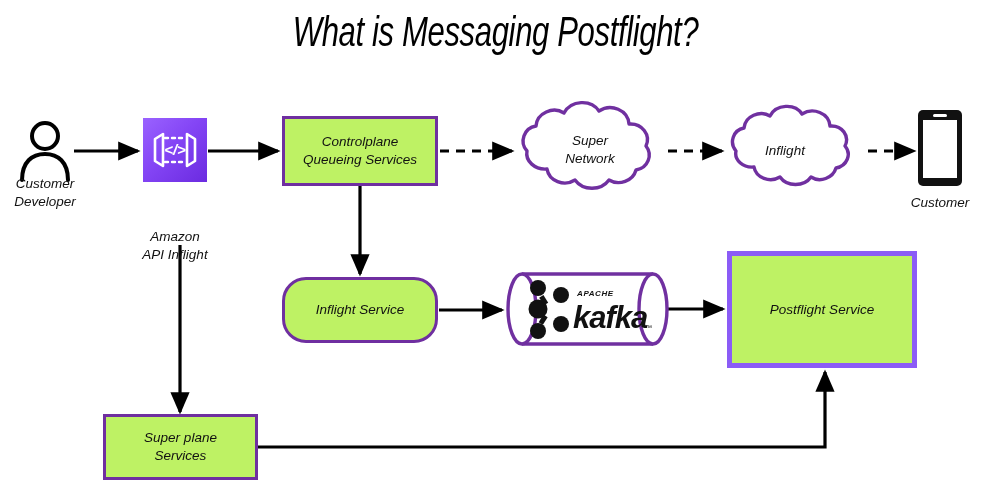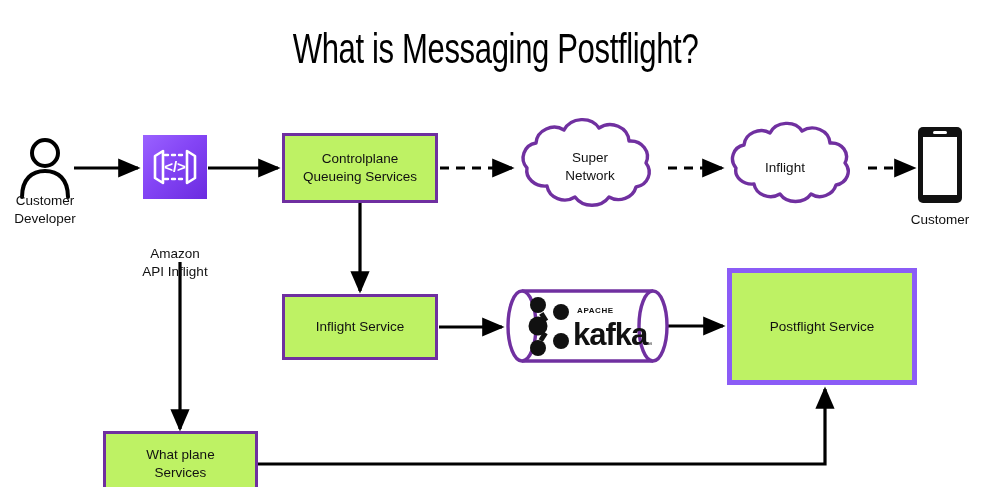--- a/index.html
+++ b/index.html
@@ -1,18 +1,18 @@
 <!DOCTYPE html>
 <html><head>
 <meta charset="utf-8">
 <style>
   html,body{margin:0;padding:0;background:#ffffff;}
   body{width:991px;height:487px;position:relative;overflow:hidden;
        font-family:"Liberation Sans","DejaVu Sans",sans-serif;color:#000;}
-  .canvas{position:absolute;left:0;top:17px;width:991px;height:407px;}
+  .canvas{position:absolute;left:0;top:0;width:991px;height:407px;font-style:italic;}
   svg.layer{position:absolute;left:0;top:0;width:991px;height:487px;}
 
   .title{position:absolute;left:0;top:8px;width:991px;text-align:center;
          font-size:42px;font-weight:400;letter-spacing:-0.5px;color:#000;
          font-family:"Liberation Sans","DejaVu Sans",sans-serif;
          transform:scaleX(0.74);transform-origin:50% 0;white-space:nowrap;}
 
   .node{position:absolute;box-sizing:border-box;background:#bef264;
         display:flex;align-items:center;justify-content:center;text-align:center;
         font-size:13.5px;line-height:18px;color:#111;}
@@ -136,21 +136,21 @@
   </div>
 
   <div class="phone">
     <div class="speaker"></div>
     <div class="screen"></div>
   </div>
   <div class="caption" style="left:880px;top:194px;width:120px;">
     <span>Customer</span>
   </div>
 
-  <div class="node purple" style="left:282px;top:277px;width:156px;height:66px;">
+  <div class="node purple" style="left:282px;top:277px;width:156px;height:66px;border-radius:24px;">
     <span class="nodetext">Inflight Service</span>
   </div>
 
   <div class="kafkawrap">
     <svg width="165" height="78" viewBox="0 0 165 78">
       <path d="M17,4 L148,4" stroke="#7030A0" stroke-width="3.4" fill="none"></path>
       <path d="M17,74 L148,74" stroke="#7030A0" stroke-width="3.4" fill="none"></path>
       <ellipse cx="17" cy="39" rx="14" ry="35" fill="#fff" stroke="#7030A0" stroke-width="3.4"></ellipse>
       <ellipse cx="148" cy="39" rx="14" ry="35" fill="#fff" stroke="#7030A0" stroke-width="3.4"></ellipse>
       <g fill="#111">
@@ -167,18 +167,18 @@
       <text x="140" y="60" font-size="7" fill="#111" font-family="'Liberation Sans',sans-serif">™</text>
     </svg>
   </div>
 
   <div class="node blue" style="left:727px;top:251px;width:190px;height:117px;">
     <span class="nodetext">Postflight Service</span>
   </div>
 
   <div class="node purple" style="left:103px;top:414px;width:155px;height:66px;">
     <div class="nodetext">
-      <span>What plane</span><br>
+      <span>Super plane</span><br>
       <span>Services</span>
     </div>
   </div>
 
 </div>
 
 </body></html>

